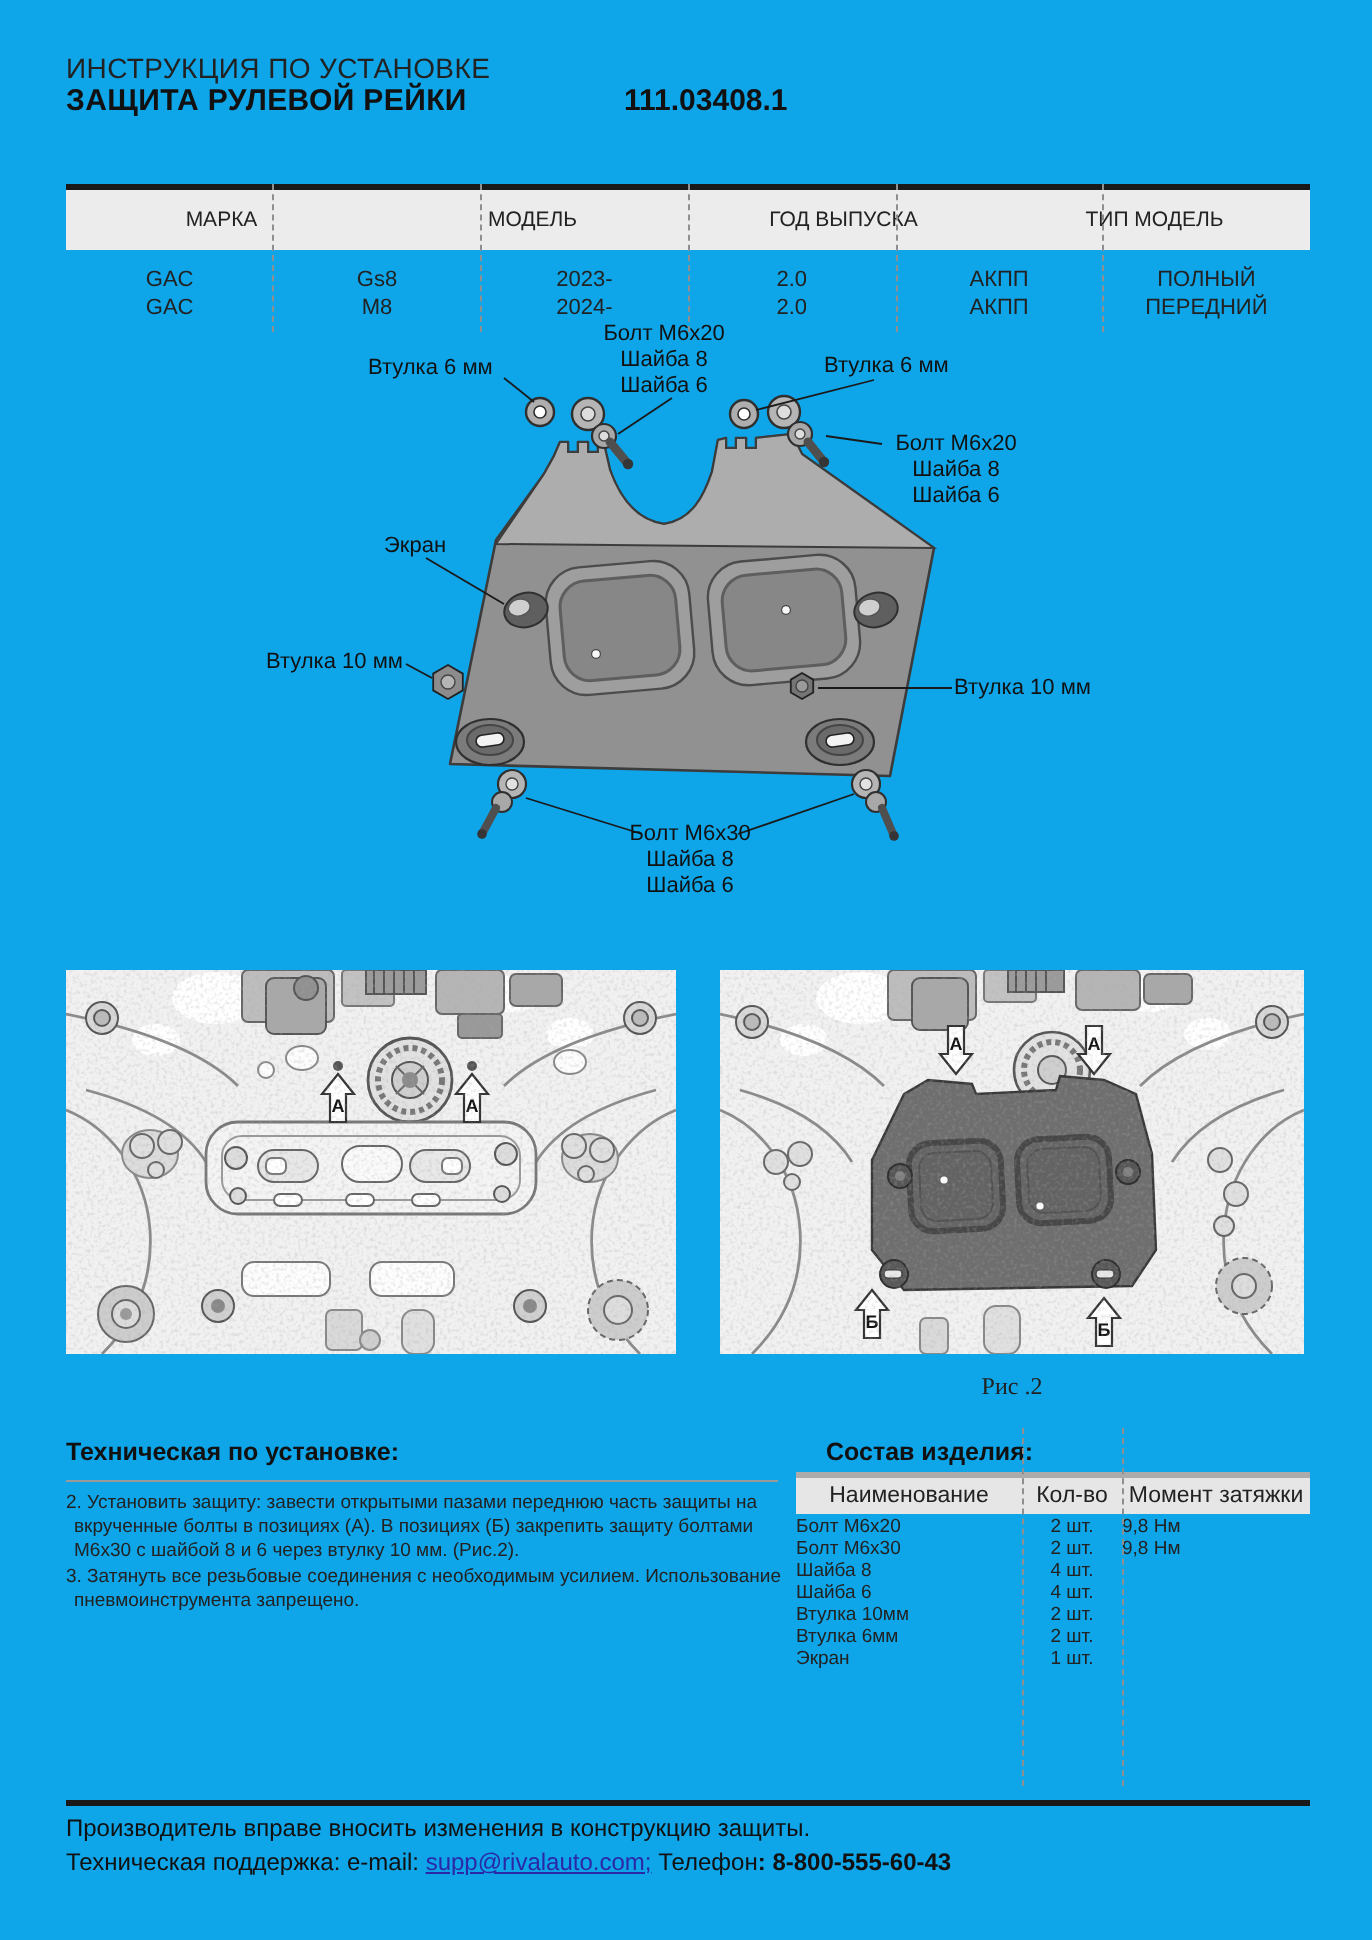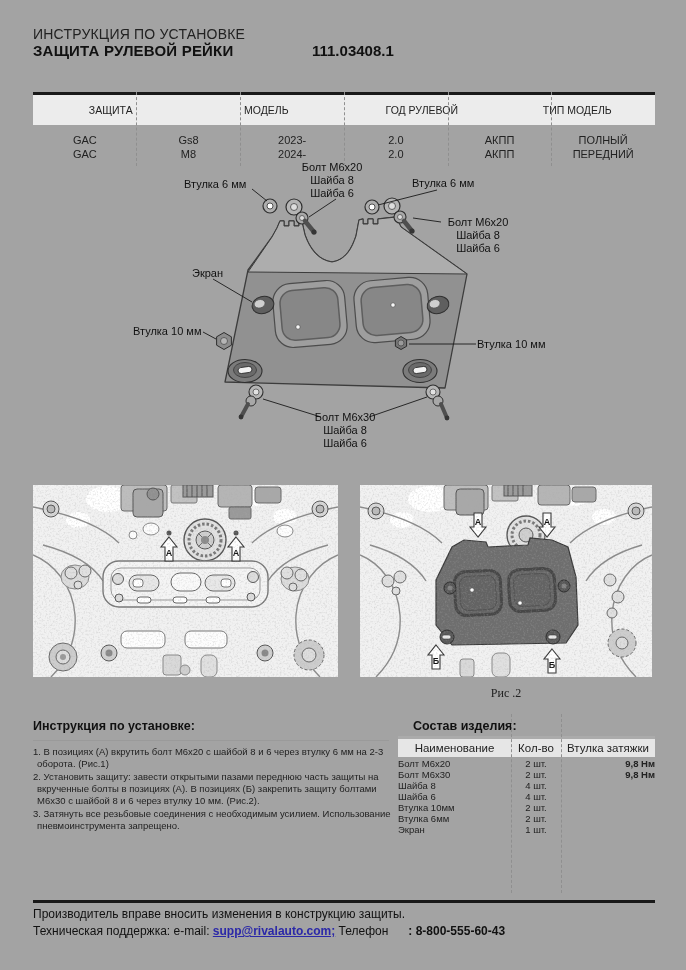--- a/index.html
+++ b/index.html
@@ -1,17 +1,17 @@
 <!DOCTYPE html>
 <html><head>
 <meta charset="utf-8">
 <style>
   html,body{margin:0;padding:0;background:#ffffff;}
   body{font-family:"Liberation Sans",sans-serif;color:#1a1a1a;}
-  #page{position:relative;width:686px;height:970px;background:#a3a3a3;overflow:hidden;}
+  #page{position:relative;width:686px;height:970px;background:#0ea5e9;overflow:hidden;}
   .abs{position:absolute;}
   
   .doc-type{left:33px;top:26px;font-size:14px;letter-spacing:.2px;color:#222;}
   .doc-title{left:33px;top:42px;font-size:15px;font-weight:bold;letter-spacing:.2px;color:#111;}
   .part-num{left:312px;top:42px;font-size:15px;font-weight:bold;color:#111;}
   
   .spec-topbar{left:33px;top:92px;width:622px;height:3px;background:#191919;}
   .spec-head{left:33px;top:95px;width:622px;height:30px;background:#ececec;display:flex;}
   .spec-hcell{flex:1;display:flex;align-items:center;justify-content:center;text-align:center;
       font-size:10.5px;line-height:12px;color:#222;}
@@ -30,48 +30,48 @@
   .install-rule{left:33px;top:740px;width:356px;height:1px;background:#9a9a9a;}
   .install-steps{left:33px;top:746px;width:368px;font-size:9.5px;line-height:12px;color:#222;}
   .install-steps div{padding-left:4px;text-indent:-4px;margin:0 0 1px 0;}
   
   .parts-head{left:398px;top:736px;width:257px;height:21px;background:#e6e6e6;
       border-top:3px solid #ababab;display:flex;box-sizing:border-box;}
   .parts-hcell{display:flex;align-items:center;justify-content:center;font-size:11.5px;color:#222;}
   .parts-row{left:398px;width:257px;display:flex;font-size:9.5px;line-height:10.6px;color:#222;}
   .pc-name{width:113px;text-align:left;}
   .pc-qty{width:50px;text-align:center;}
-  .pc-tq{width:94px;text-align:right;font-weight:bold;}
+  .pc-tq{width:94px;text-align:left;}
   
   .foot-bar{left:33px;top:900px;width:622px;height:3px;background:#191919;}
   .foot1{left:33px;top:907px;font-size:12px;color:#111;}
   .foot2{left:33px;top:924px;font-size:12px;color:#111;}
-  .foot2 .email{color:#2b28a8;font-weight:bold;text-decoration:underline;}
-  .foot2 .bold{font-weight:bold;padding-left:20px;}
+  .foot2 .email{color:#2b28a8;font-weight:normal;text-decoration:underline;}
+  .foot2 .bold{font-weight:bold;}
   svg text{font-family:"Liberation Sans",sans-serif;}
 </style>
 </head>
 <body>
 
 <div id="page">
 
   <div class="abs doc-type">ИНСТРУКЦИЯ ПО УСТАНОВКЕ</div>
   <div class="abs doc-title">ЗАЩИТА РУЛЕВОЙ РЕЙКИ</div>
   <div class="abs part-num">111.03408.1</div>
 
   <div class="abs spec-topbar"></div>
   <div class="abs spec-head">
     <div class="spec-hcell">
-        <span>ЗАЩИТА</span>
+        <span>МАРКА</span>
       </div>
     <div class="spec-hcell">
         <span>МОДЕЛЬ</span>
       </div>
     <div class="spec-hcell">
-        <span>ГОД РУЛЕВОЙ</span>
+        <span>ГОД ВЫПУСКА</span>
       </div>
     <div class="spec-hcell">
         <span>ТИП МОДЕЛЬ</span>
       </div>
   </div>
   <div class="abs spec-row" style="top:134px;">
     <div class="spec-cell">GAC</div>
     <div class="spec-cell">Gs8</div>
     <div class="spec-cell">2023-</div>
     <div class="spec-cell">2.0</div>
@@ -439,33 +439,32 @@
       </g>
       <g>
         <polygon points="192,164 200,174 196,174 196,188 188,188 188,174 184,174" fill="#fff" stroke="#333" stroke-width="1.1"></polygon>
         <text x="192" y="183" text-anchor="middle" font-size="9" font-weight="bold" fill="#111">Б</text>
       </g>
       <rect x="0" y="0" width="292" height="192" filter="url(#g2)" opacity="0.5"></rect>
     </svg>
   </div>
   <div class="fig-caption" style="left:360px;top:686px;width:292px;font-family:Liberation Serif, serif;">Рис .2</div>
 
-  <div class="abs sec-title" style="left:33px;top:719px;">Инструкция по установке:</div>
+  <div class="abs sec-title" style="left:33px;top:719px;">Техническая по установке:</div>
   <div class="abs install-rule"></div>
   <div class="abs install-steps">
-    <div>1. В позициях (А) вкрутить болт М6х20 с шайбой 8 и 6 через втулку 6 мм на 2-3 оборота. (Рис.1)</div>
     <div>2. Установить защиту: завести открытыми пазами переднюю часть защиты на вкрученные болты в позициях (А). В позициях (Б) закрепить защиту болтами М6х30 с шайбой 8 и 6 через втулку 10 мм. (Рис.2).</div>
     <div>3. Затянуть все резьбовые соединения с необходимым усилием. Использование пневмоинструмента запрещено.</div>
   </div>
 
   <div class="abs sec-title" style="left:413px;top:719px;">Состав изделия:</div>
   <div class="abs parts-head">
     <div class="parts-hcell" style="width:113px;">Наименование</div>
     <div class="parts-hcell" style="width:50px;">Кол-во</div>
-    <div class="parts-hcell" style="width:94px;">Втулка затяжки</div>
+    <div class="parts-hcell" style="width:94px;">Момент затяжки</div>
   </div>
   <div class="abs parts-row" style="top:759px;">
     <div class="pc-name">Болт М6х20</div>
     <div class="pc-qty">2 шт.</div>
     <div class="pc-tq">9,8 Нм</div>
   </div>
   <div class="abs parts-row" style="top:770px;">
     <div class="pc-name">Болт М6х30</div>
     <div class="pc-qty">2 шт.</div>
     <div class="pc-tq">9,8 Нм</div>

